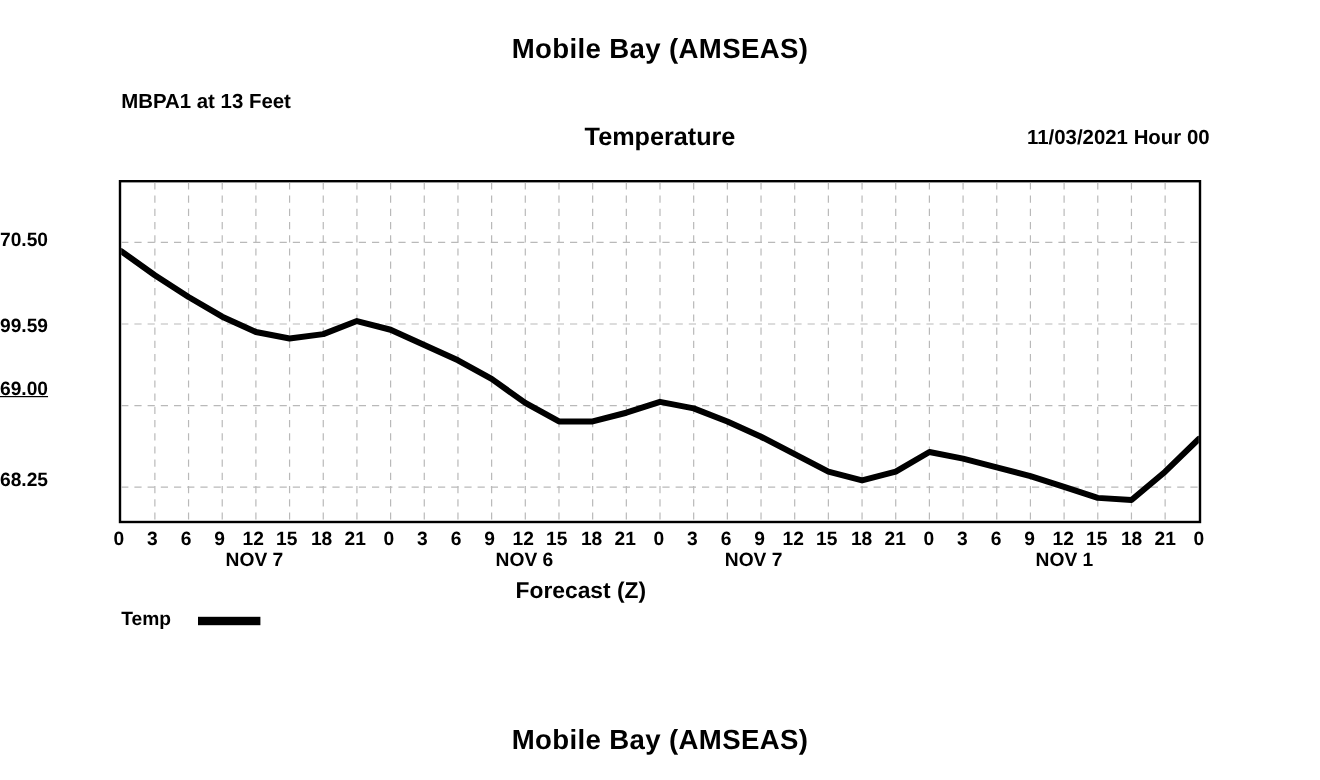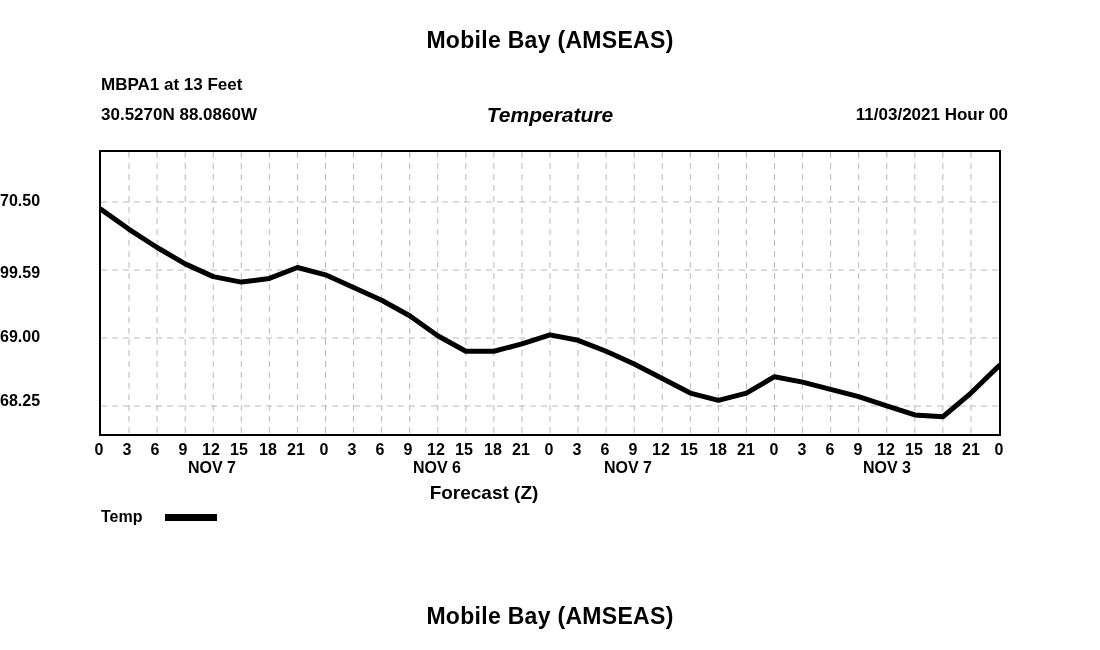--- a/index.html
+++ b/index.html
@@ -55,21 +55,20 @@
     font-weight: bold;
   }
   .subtitle {
     position: absolute;
     top: 103px;
     left: 0;
     width: 1100px;
     text-align: center;
     font-size: 21px;
     font-weight: bold;
-    font-style: italic;
   }
   .run-time {
     position: absolute;
     top: 105px;
     right: 92px;
     font-size: 17px;
     font-weight: bold;
   }
   
   .plot {
@@ -137,27 +136,26 @@
   }
 </style>
 </head>
 <body>
 
 <div class="page">
 
   <div class="title-top">Mobile Bay (AMSEAS)</div>
 
   <div class="station-line1">MBPA1 at 13 Feet</div>
-  <div class="station-line2">30.5270N  88.0860W</div>
   <div class="subtitle">Temperature</div>
   <div class="run-time">11/03/2021 Hour 00</div>
 
   <div class="ytick" style="top:192px;">70.50</div>
   <div class="ytick" style="top:264px;">99.59</div>
-  <div class="ytick" style="top:328px;">69.00</div>
+  <div class="ytick" style="top:316px;text-decoration:underline;">69.00</div>
   <div class="ytick" style="top:392px;">68.25</div>
 
   <div class="plot">
     <svg width="898" height="282" viewBox="0 0 898 282">
       <g stroke="#b9b9b9" stroke-width="1" stroke-dasharray="6,5">
 
         <line x1="28.06" y1="0" x2="28.06" y2="282"></line>
         <line x1="56.13" y1="0" x2="56.13" y2="282"></line>
         <line x1="84.19" y1="0" x2="84.19" y2="282"></line>
         <line x1="112.25" y1="0" x2="112.25" y2="282"></line>
@@ -228,21 +226,21 @@
   <div class="xtick" style="left:846px;">9</div>
   <div class="xtick" style="left:874px;">12</div>
   <div class="xtick" style="left:902px;">15</div>
   <div class="xtick" style="left:931px;">18</div>
   <div class="xtick" style="left:959px;">21</div>
   <div class="xtick" style="left:987px;">0</div>
 
   <div class="daylabel" style="left:152px;">NOV 7</div>
   <div class="daylabel" style="left:377px;">NOV 6</div>
   <div class="daylabel" style="left:568px;text-align:center;">NOV 7</div>
-  <div class="daylabel" style="left:827px;">NOV 3</div>
+  <div class="daylabel" style="left:827px;">NOV 1</div>
 
   <div class="xlabel">Forecast (Z)</div>
 
   <div class="legend">
     <span class="legend-label">Temp</span>
     <span class="legend-swatch" style="background: rgb(0, 0, 0);"></span>
   </div>
 
   <div class="title-bottom">Mobile Bay (AMSEAS)</div>
 

